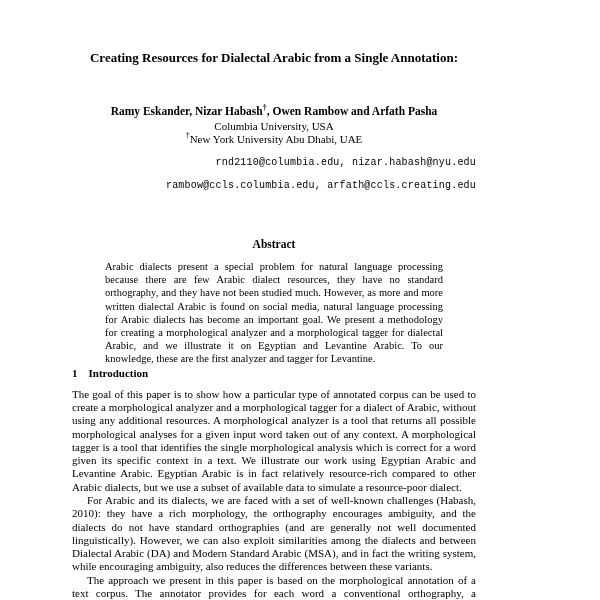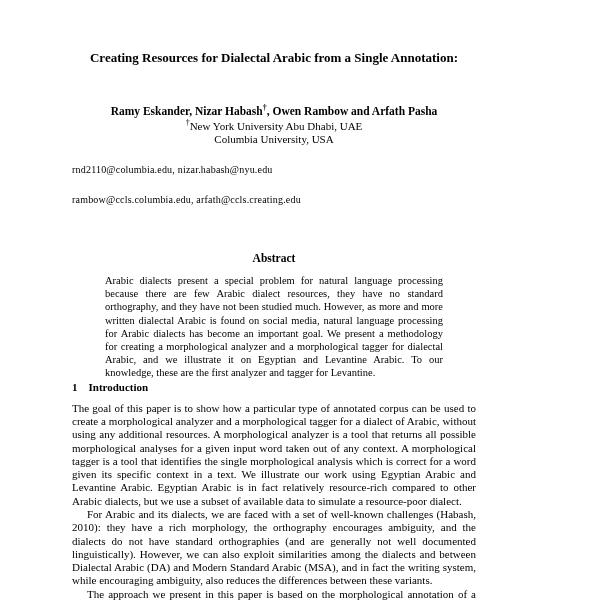--- a/index.html
+++ b/index.html
@@ -41,25 +41,25 @@
     font-size: 11px;
     text-align: center;
     line-height: 13px;
   }
   sup.dagger {
     font-size: 8px;
     vertical-align: super;
     line-height: 0;
   }
   .emails {
-    font-family: Liberation Serif, serif;
+    font-family: Liberation Mono, monospace;
     font-size: 10px;
-    text-align: left;
+    text-align: right;
     line-height: 13px;
-    margin-top: 17px;
+    margin-top: 10px;
     letter-spacing: 0.2px;
   }
   .abstract-heading {
     margin: 46px 0 10px 0;
     font-size: 11.5px;
     font-weight: bold;
     text-align: center;
   }
   .abstract-text {
     margin: 0 33px;
@@ -92,25 +92,25 @@
 <div class="page">
 
   <h1 class="title">
     <span>Creating Resources for Dialectal Arabic from a Single Annotation:</span><br>
   </h1>
 
   <div class="authors">
     <span>Ramy Eskander, Nizar Habash</span><sup class="dagger">†</sup><span>, Owen Rambow and Arfath Pasha</span>
   </div>
 
+  <div class="affil">Columbia University, USA</div>
+
   <div class="affil">
     <sup class="dagger">†</sup><span>New York University Abu Dhabi, UAE</span>
   </div>
-
-  <div class="affil">Columbia University, USA</div>
 
   <div class="emails">rnd2110@columbia.edu, nizar.habash@nyu.edu</div>
   <div class="emails">rambow@ccls.columbia.edu, arfath@ccls.creating.edu</div>
 
   <div class="abstract-heading">Abstract</div>
 
   <div class="abstract-text">Arabic dialects present a special problem for natural language processing because there are few Arabic dialect resources, they have no standard orthography, and they have not been studied much. However, as more and more written dialectal Arabic is found on social media, natural language processing for Arabic dialects has become an important goal. We present a methodology for creating a morphological analyzer and a morphological tagger for dialectal Arabic, and we illustrate it on Egyptian and Levantine Arabic. To our knowledge, these are the first analyzer and tagger for Levantine.</div>
 
   <div class="section-heading">
     <span class="sec-num">1</span><span>Introduction</span>

